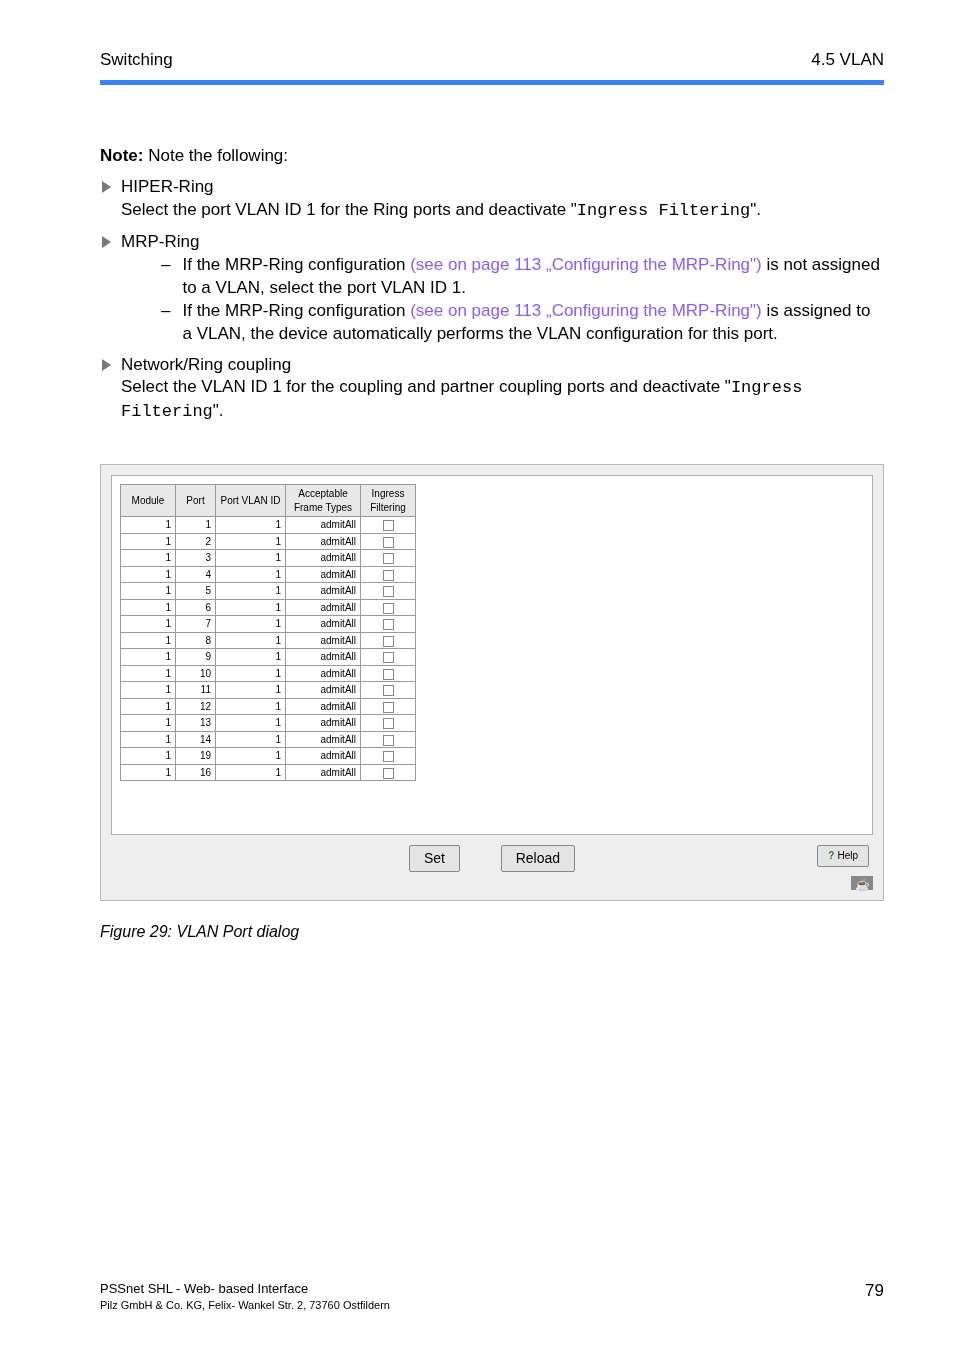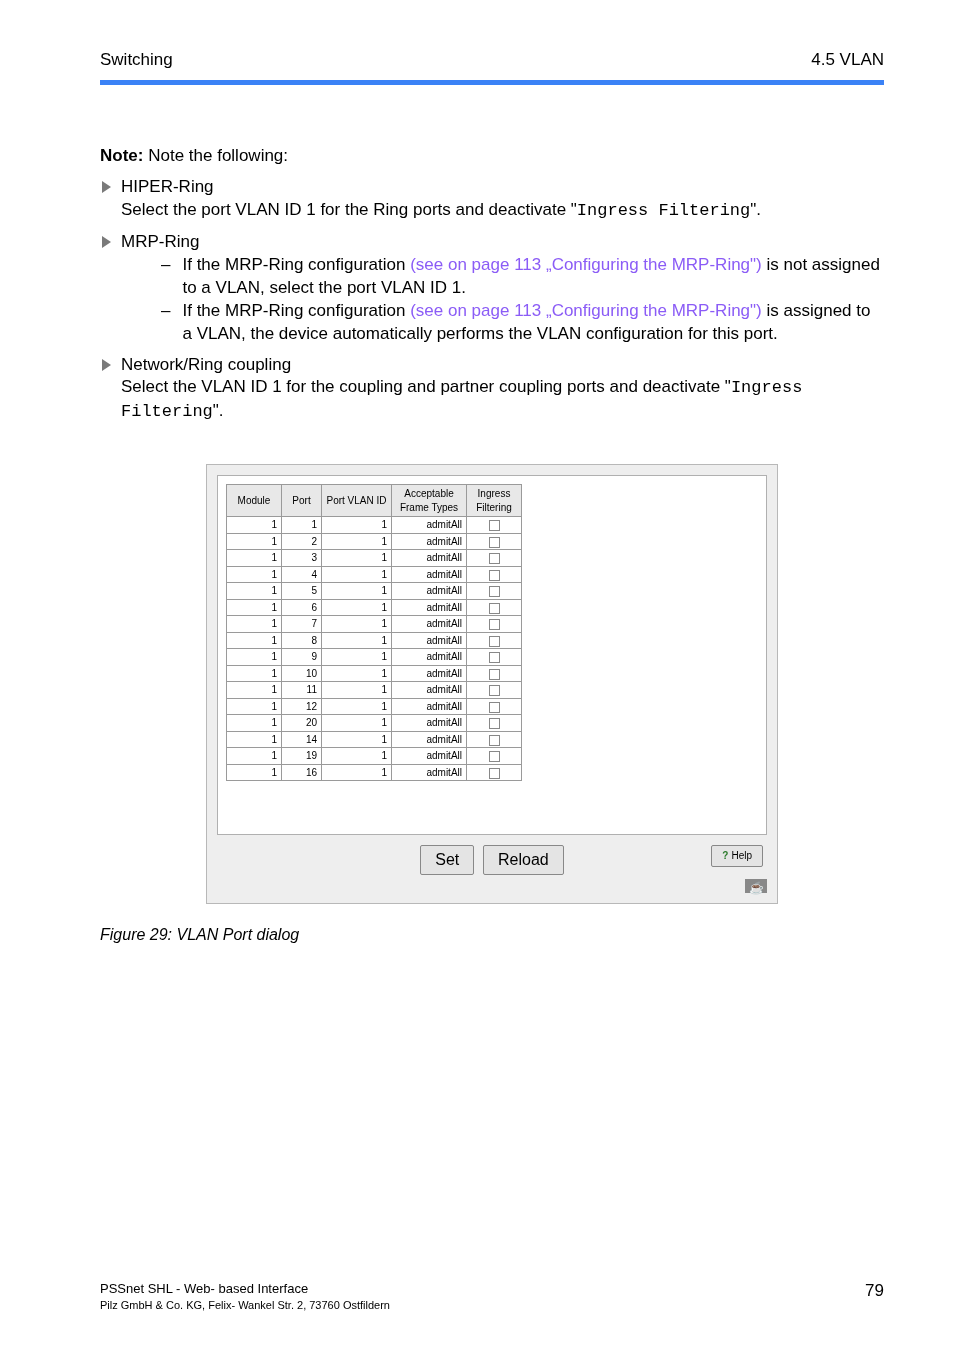--- a/index.html
+++ b/index.html
@@ -57,21 +57,21 @@
     }
     .link {
       color: #8b5cf6;
     }
     .figure-wrap {
       margin-top: 40px;
       text-align: center;
     }
     .dialog {
       display: inline-block;
-      width: 572px;
+      width: 784px;
       background: #eeeeee;
       border: 1px solid #b8b8b8;
       padding: 10px;
       text-align: left;
     }
     .table-area {
       background: #fff;
       border: 1px solid #b0b0b0;
       padding: 8px;
       height: 360px;
@@ -108,26 +108,26 @@
       background: #fff;
       vertical-align: middle;
     }
     .btn-row {
       text-align: center;
       margin-top: 10px;
       position: relative;
     }
     .btn {
       display: inline-block;
-      font-size: 16px;
+      font-size: 14px;
       padding: 3px 14px;
       background: #e4e4e4;
       border: 1px solid #888;
       border-radius: 2px;
-      margin: 0 2px;
+      margin: 0 18px;
     }
     .help-btn {
       position: absolute;
       right: 4px;
       top: 0;
       font-size: 10px;
       padding: 3px 10px;
       background: #e4e4e4;
       border: 1px solid #888;
       border-radius: 2px;
@@ -313,21 +313,21 @@
                 </tr>
                 <tr>
                   <td class="col-module">1</td>
                   <td class="col-port">12</td>
                   <td class="col-pvid">1</td>
                   <td class="col-frame">admitAll</td>
                   <td class="col-ing" style="text-align:center"><span class="chk"></span></td>
                 </tr>
                 <tr>
                   <td class="col-module">1</td>
-                  <td class="col-port">20</td>
+                  <td class="col-port">13</td>
                   <td class="col-pvid">1</td>
                   <td class="col-frame">admitAll</td>
                   <td class="col-ing" style="text-align:center"><span class="chk"></span></td>
                 </tr>
                 <tr>
                   <td class="col-module">1</td>
                   <td class="col-port">14</td>
                   <td class="col-pvid">1</td>
                   <td class="col-frame">admitAll</td>
                   <td class="col-ing" style="text-align:center"><span class="chk"></span></td>

